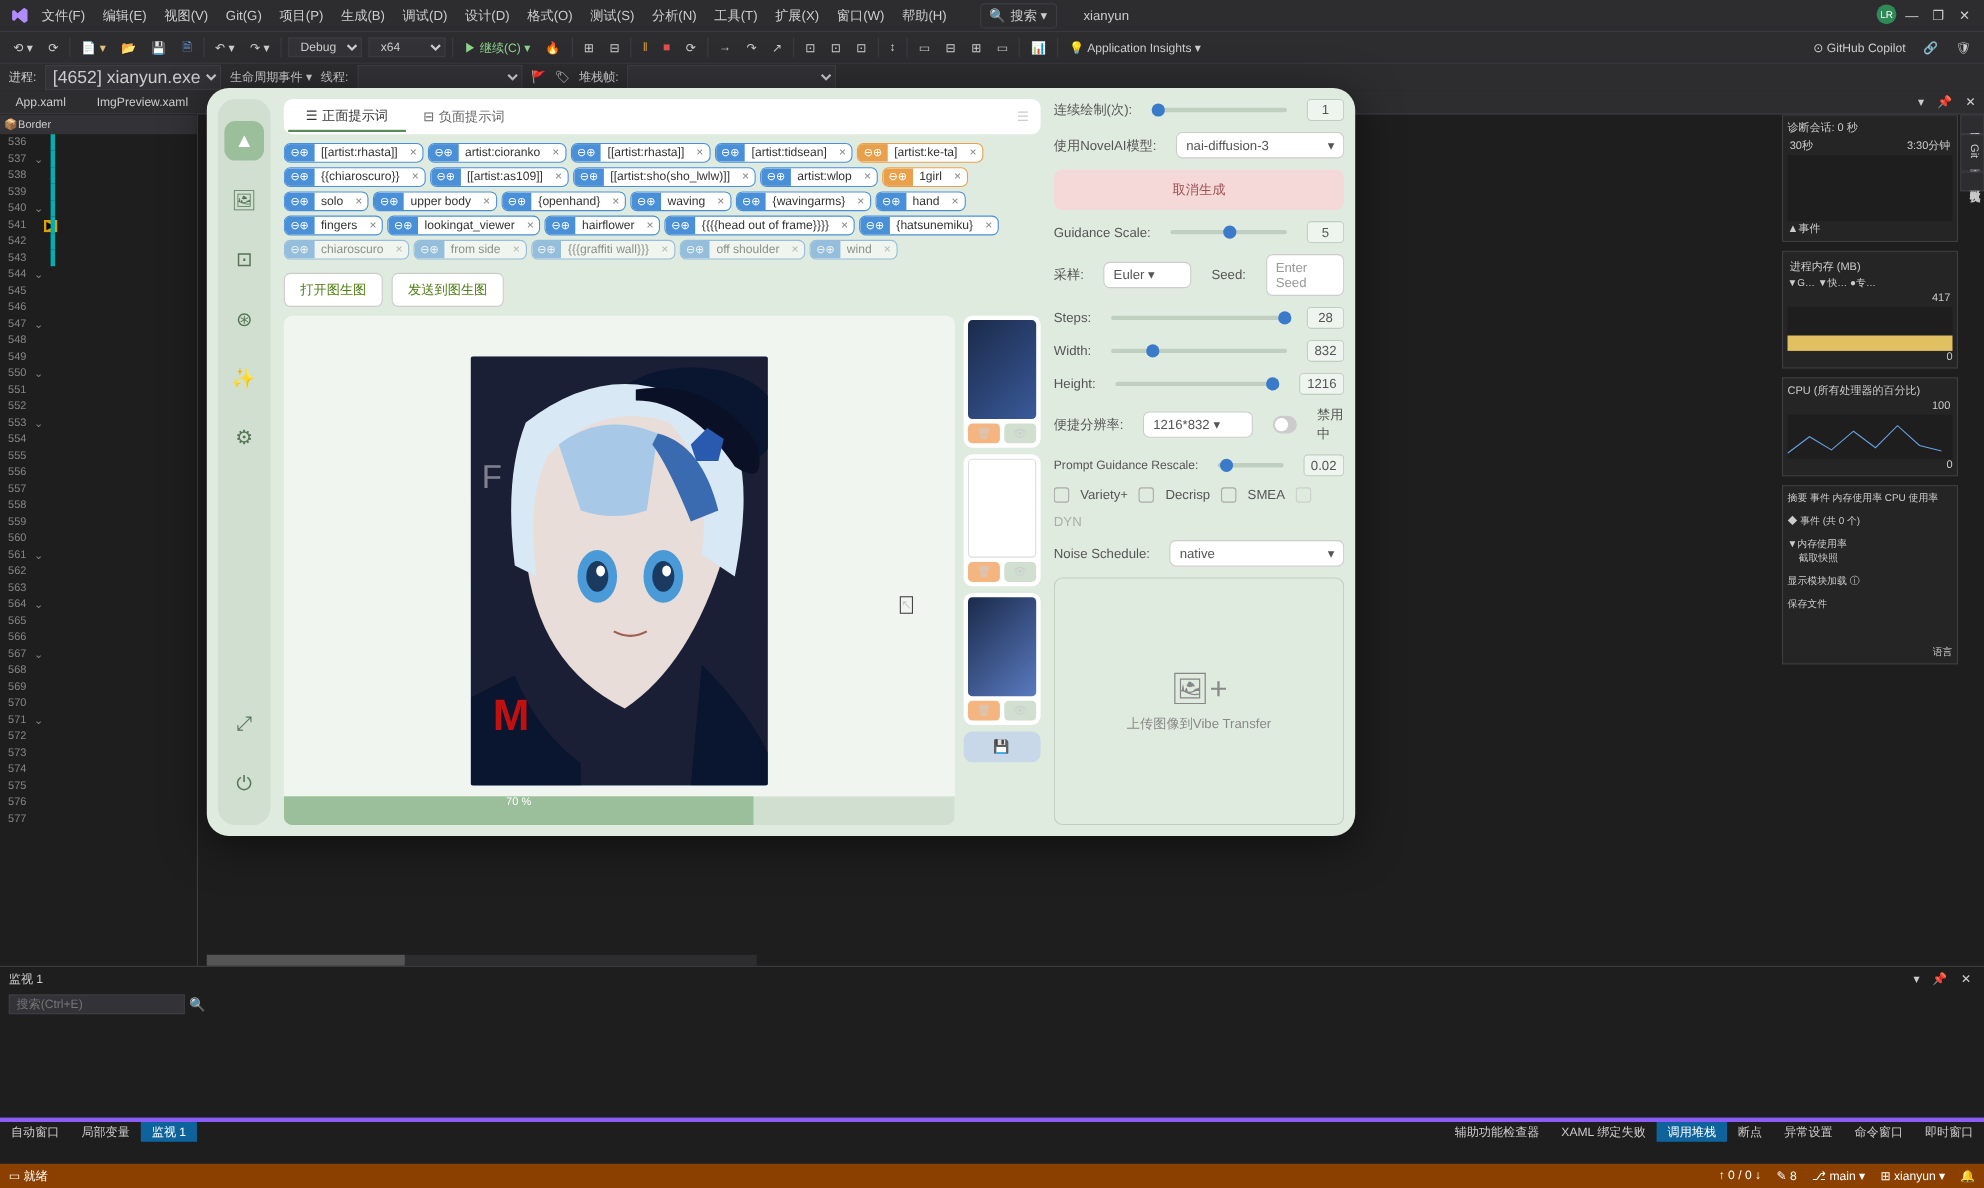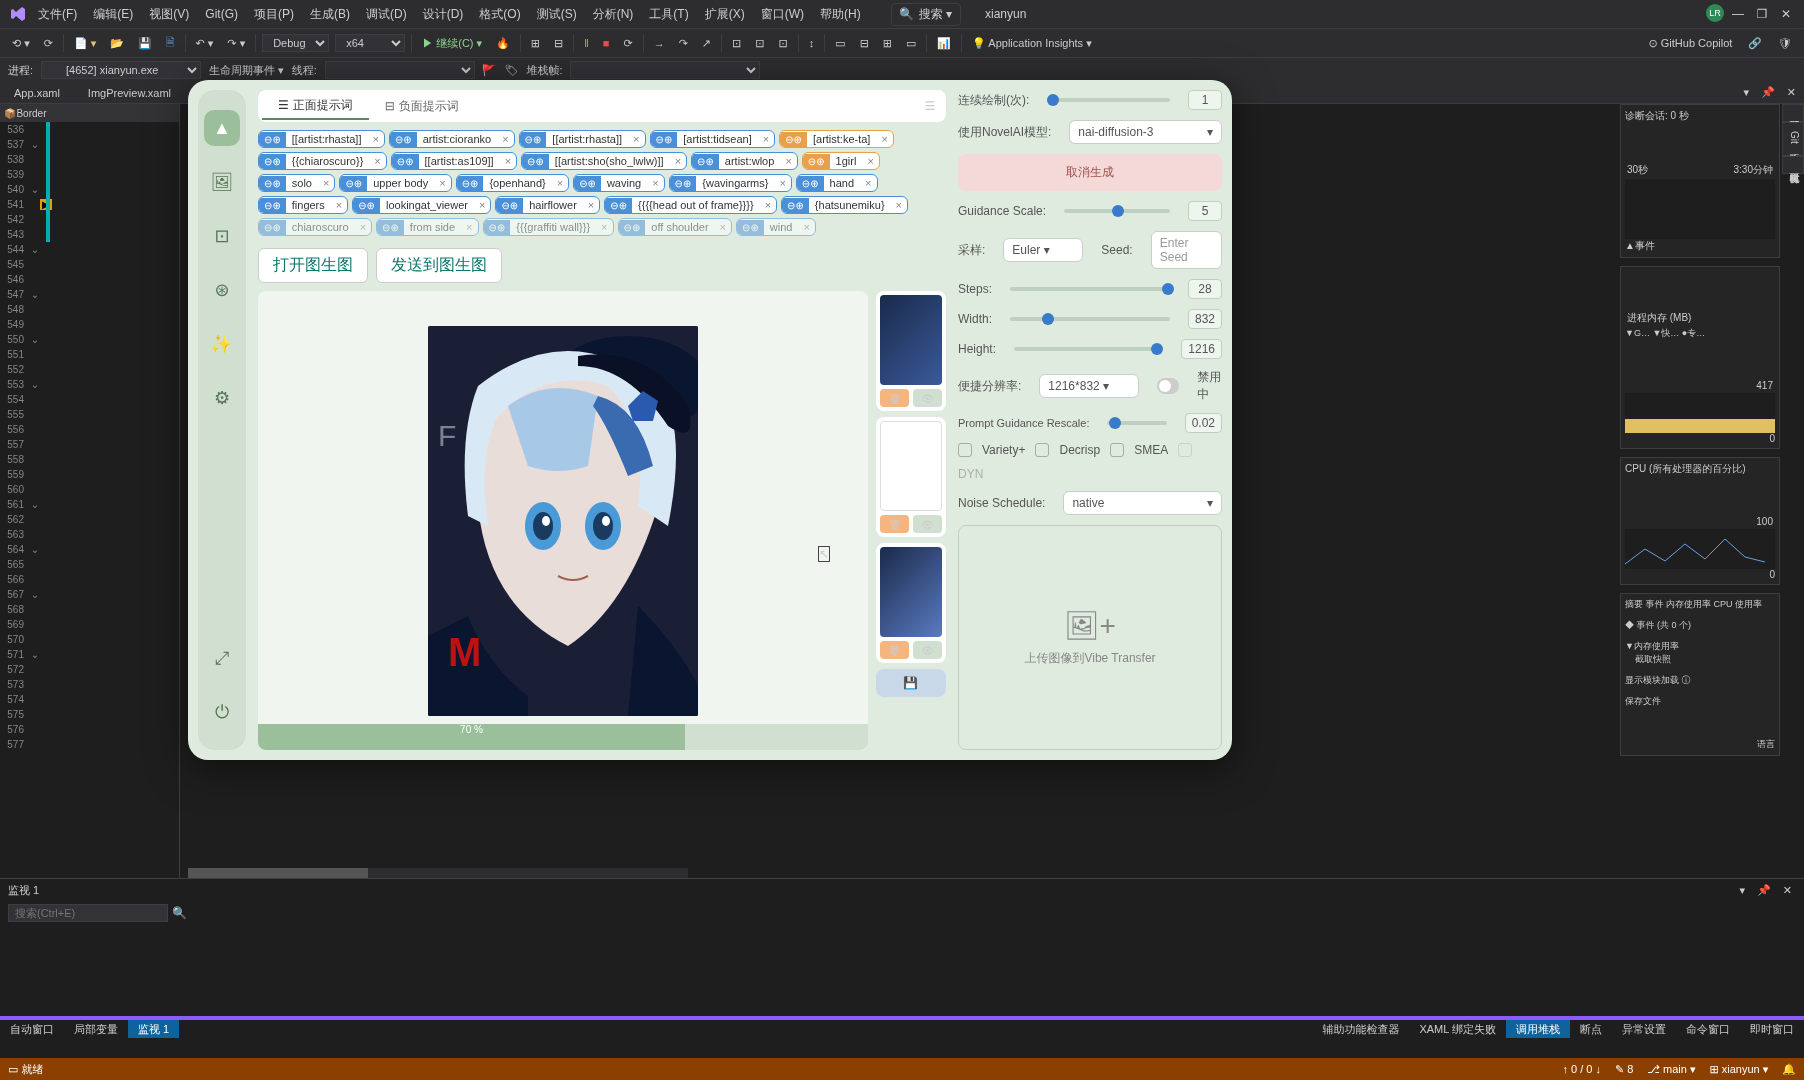--- a/index.html
+++ b/index.html
@@ -17,21 +17,21 @@
 
 
 .toolbar { height: 30px; background: #2d2d30; border-top: 1px solid #3e3e42; border-bottom: 1px solid #3e3e42; display: flex; align-items: center; padding: 0 8px; gap: 6px; }
 .tb-btn { padding: 2px 4px; cursor: pointer; font-size: 11px; color: #ccc; }
 .tb-sep { width: 1px; height: 18px; background: #3e3e42; }
 .tb-select { background: #333337; border: 1px solid #3e3e42; color: #ccc; padding: 1px 6px; font-size: 11px; }
 .tb-right { margin-left: auto; display: flex; gap: 8px; align-items: center; }
 
 
 .procbar { height: 24px; background: #2d2d30; display: flex; align-items: center; padding: 0 8px; gap: 8px; font-size: 11px; }
-.procbar select, .procbar input { background: #333337; border: 1px solid #3e3e42; color: #ccc; font-size: 11px; padding: 1px 20px; }
+.procbar select, .procbar input { background: #333337; border: 1px solid #3e3e42; color: #ccc; font-size: 16px; padding: 1px 2px; }
 
 
 .tabbar { height: 22px; background: #2d2d30; display: flex; align-items: center; border-bottom: 1px solid #3e3e42; }
 .doc-tab { padding: 2px 14px; height: 100%; display: flex; align-items: center; font-size: 11px; }
 .xtree-toolbar { position: absolute; left: 600px; top: 82px; display: flex; gap: 4px; background: #333337; border: 1px solid #555; padding: 2px; z-index: 5; }
 .xtree-btn { width: 18px; height: 18px; display: flex; align-items: center; justify-content: center; font-size: 10px; cursor: pointer; }
 
 
 .main-area { position: absolute; top: 104px; bottom: 42px; left: 0; right: 0; display: flex; }
 .editor-left { width: 180px; background: #1e1e1e; border-right: 1px solid #3e3e42; overflow: hidden; position: relative; }
@@ -59,21 +59,21 @@
 .tag-area { background: transparent; max-height: 120px; overflow: hidden; position: relative; }
 .tag-row { display: flex; flex-wrap: wrap; gap: 4px; margin-bottom: 4px; }
 .tag { display: inline-flex; align-items: center; border: 1.5px solid #4a90d8; border-radius: 6px; background: #fff; font-size: 11px; overflow: hidden; }
 .tag.orange { border-color: #e8a04a; }
 .tag-ctrl { background: #4a90d8; color: #fff; padding: 2px 5px; display: flex; gap: 2px; font-size: 10px; }
 .tag.orange .tag-ctrl { background: #e8a04a; }
 .tag-text { padding: 2px 6px; color: #333; }
 .tag-x { padding: 2px 5px; color: #888; cursor: pointer; }
 
 .action-bar { display: flex; gap: 8px; }
-.action-btn { padding: 6px 14px; background: #fff; border: 1px solid #ccc; border-radius: 6px; cursor: pointer; font-size: 16px; color: #0f766e; }
+.action-btn { padding: 6px 14px; background: #fff; border: 1px solid #ccc; border-radius: 6px; cursor: pointer; font-size: 12px; color: #4d7c0f; }
 
 .preview-row { flex: 1; display: flex; gap: 8px; }
 .main-preview { flex: 1; background: #f0f5f0; border-radius: 8px; display: flex; align-items: center; justify-content: center; position: relative; overflow: hidden; }
 .gen-img { width: 270px; height: 390px; background: linear-gradient(135deg,#1a2a4a,#3a5a9a); border-radius: 2px; position: relative; overflow: hidden; }
 .anime-face { position: absolute; inset: 0; }
 .progress-bar { position: absolute; bottom: 0; left: 0; right: 0; height: 26px; background: #d0dfd0; }
 .progress-fill { height: 100%; background: #9bbf9b; text-align: center; font-size: 10px; color: #fff; }
 
 .thumbs { width: 70px; display: flex; flex-direction: column; gap: 6px; }
 .thumb-card { background: #fff; border-radius: 8px; padding: 4px; }
@@ -97,21 +97,21 @@
 .toggle { width: 32px; height: 16px; background: #ccc; border-radius: 8px; position: relative; }
 .toggle::after { content: ''; position: absolute; width: 12px; height: 12px; background: #fff; border-radius: 50%; top: 2px; left: 2px; }
 .chk-row { display: flex; gap: 10px; align-items: center; flex-wrap: wrap; }
 .chk { width: 14px; height: 14px; border: 1px solid #aaa; border-radius: 3px; }
 .upload-box { flex: 1; border: 1px solid #c0d0c0; border-radius: 8px; display: flex; flex-direction: column; align-items: center; justify-content: center; padding: 20px; color: #888; gap: 8px; }
 
 
 .right-panels { position: absolute; right: 24px; top: 104px; width: 160px; bottom: 120px; }
 .diag-panel { background: #252526; border: 1px solid #3e3e42; margin-bottom: 8px; padding: 4px; font-size: 10px; }
 .diag-panel .ph { height: 60px; background: #1e1e1e; position: relative; }
-.perf-label { display: flex; justify-content: space-between; padding: 2px; margin-top: 38px; }
+.perf-label { display: flex; justify-content: space-between; padding: 2px; }
 .side-tabs { position: absolute; right: 0; top: 104px; width: 22px; display: flex; flex-direction: column; }
 .side-tab { writing-mode: vertical-rl; padding: 8px 2px; background: #2d2d30; border: 1px solid #3e3e42; font-size: 10px; cursor: pointer; }
 
 
 .bottom-panel { position: absolute; left: 0; right: 0; bottom: 42px; height: 160px; background: #1e1e1e; border-top: 1px solid #3e3e42; }
 .bottom-header { height: 22px; display: flex; align-items: center; padding: 0 8px; font-size: 11px; }
 .bottom-search { height: 24px; display: flex; align-items: center; padding: 0 8px; }
 .bottom-search input { flex: 1; max-width: 160px; background: #333337; border: 1px solid #3e3e42; color: #ccc; padding: 2px 6px; font-size: 11px; }
 .bottom-tabs { position: absolute; bottom: 0; left: 0; right: 0; height: 22px; display: flex; border-top: 4px solid #8b5cf6; }
 .btab { padding: 2px 10px; font-size: 11px; cursor: pointer; }

